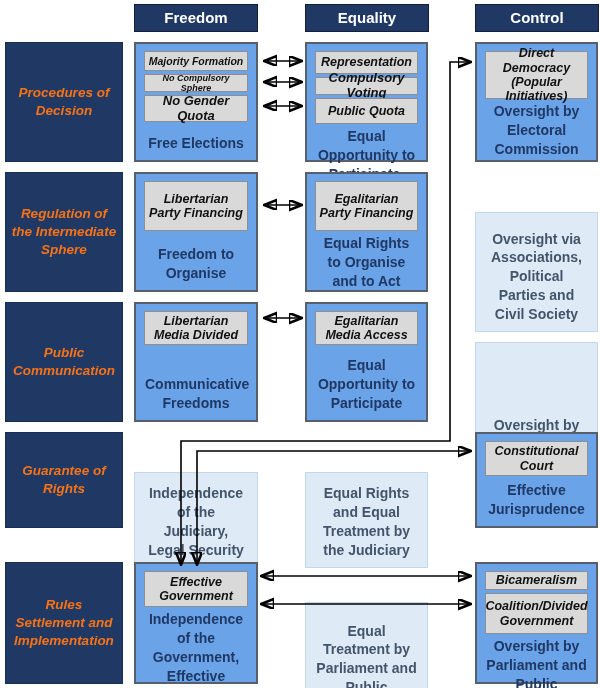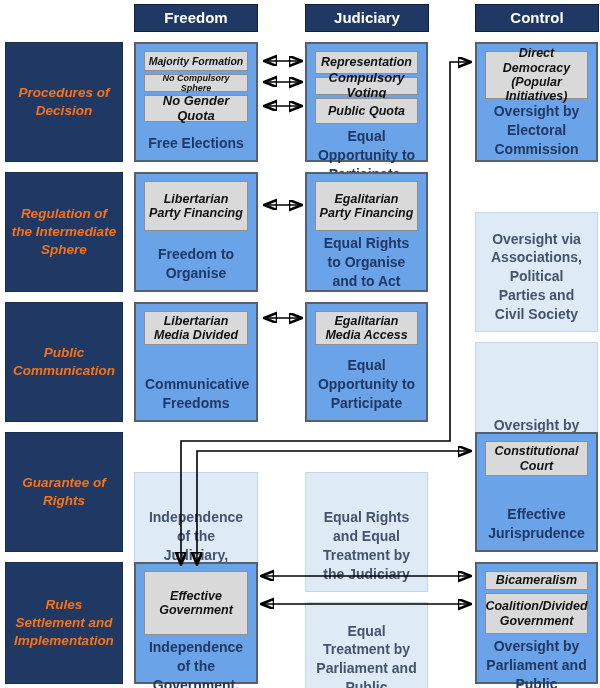--- a/index.html
+++ b/index.html
@@ -33,41 +33,41 @@
   .gbox{
     box-sizing:border-box; background:var(--box-gray); border:1px solid var(--box-border);
     color:#111111; font-weight:bold; font-style:italic; font-size:12.5px; line-height:1.15;
     display:flex; align-items:center; justify-content:center; text-align:center;
     margin-bottom:3px; flex:none; padding:1px 2px;
   }
   .gbox.small{font-size:9px;} .gbox.mid{font-size:10.5px;} .gbox.mid2{font-size:13px;}
   .gbox.big{font-size:13px;}
   .h18{height:18px}.h19{height:19px}.h20{height:20px}.h23{height:23px}.h26{height:26px}
   .h27{height:27px}.h34{height:34px}.h35{height:35px}.h41{height:41px}.h48{height:48px}
-  .h50{height:50px}.h52{height:64px}
+  .h50{height:50px}.h52{height:36px}
   .caption{
     margin-top:auto; font-size:14px; font-weight:bold; line-height:1.35;
     text-align:center; padding:0 1px 2px; flex:none;
   }
   .bright .caption{ color:var(--caption-bright); }
   .pale .caption{ color:var(--caption-pale); }
   svg.overlay{ position:absolute; left:0; top:0; pointer-events:none; }
   svg.overlay path{ stroke:var(--arrow); stroke-width:1.6; fill:none; }
   
   .r1{top:42px;height:120px}.r2{top:172px;height:120px}.r3{top:302px;height:120px}
-  .r4{top:432px;height:120px}.r5{top:562px;height:122px}
+  .r4{top:432px;height:96px}.r5{top:562px;height:122px}
   .cfree{left:134px;width:124px}.cequal{left:305px;width:123px}.cctrl{left:475px;width:123px}
 </style>
 </head>
 <body>
 
 <div class="canvas">
 
   <div class="hdr" style="left:134px">Freedom</div>
-  <div class="hdr" style="left:305px">Judiciary</div>
+  <div class="hdr" style="left:305px">Equality</div>
   <div class="hdr" style="left:475px">Control</div>
 
   <div class="rowlabel r1">Procedures of Decision</div>
   <div class="rowlabel r2">Regulation of the Intermediate Sphere</div>
   <div class="rowlabel r3">Public Communication</div>
   <div class="rowlabel r4">Guarantee of Rights</div>
   <div class="rowlabel r5">Rules Settlement and Implementation</div>
 
   <div class="cell bright r1 cfree">
     <div class="gbox mid h20">Majority Formation</div>

